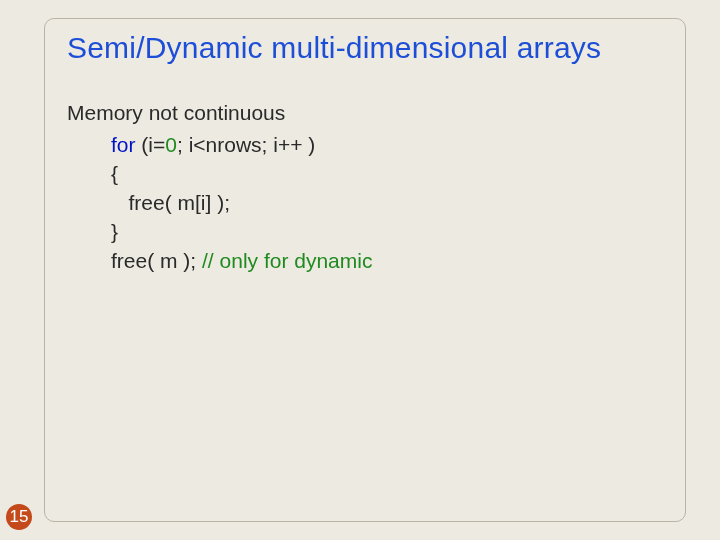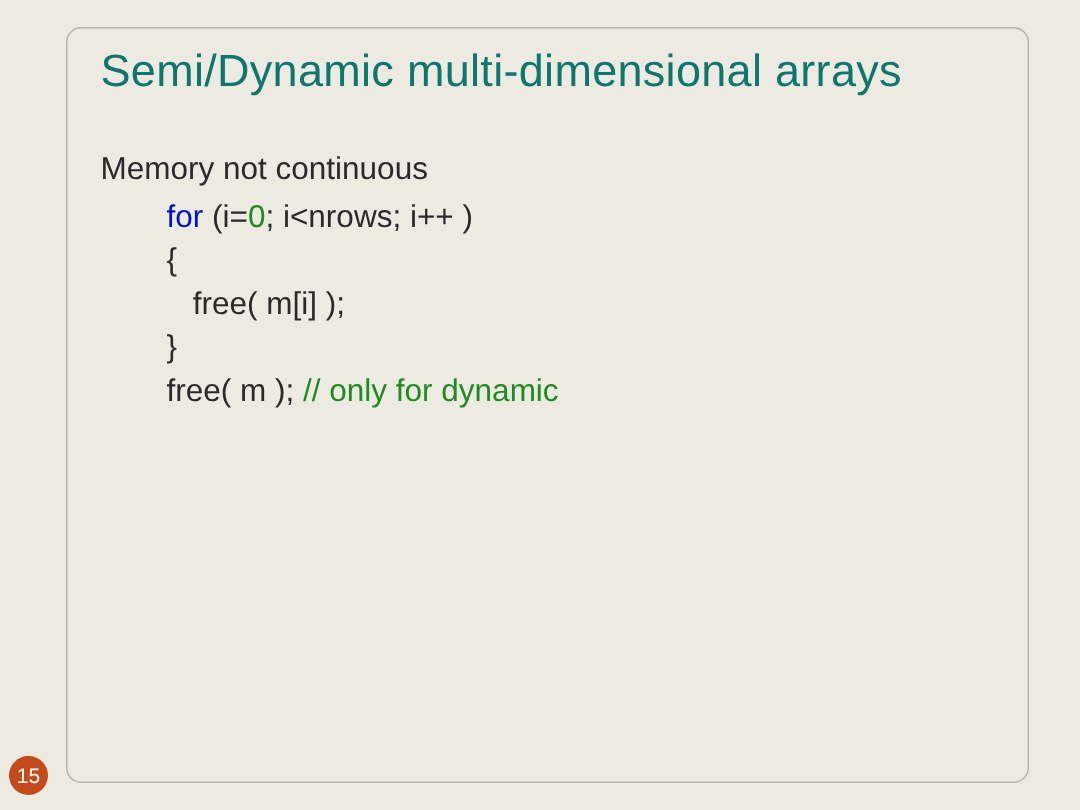--- a/index.html
+++ b/index.html
@@ -25,21 +25,21 @@
     width: 100%;
     height: 100%;
     border: 1px solid #b9b4a6;
     border-radius: 10px;
     padding: 8px 22px 10px 22px;
   }
   .title {
     font-size: 30px;
     font-weight: 400;
     letter-spacing: 0.2px;
-    color: #0f766e;
+    color: #1d4ed8;
     margin: 4px 0 34px 0;
   }
   .body {
     font-size: 21px;
     line-height: 1.35;
   }
   .lead {
     margin: 2px 0 2px 0;
   }
   ul.bullets {
@@ -78,21 +78,21 @@
   .cmt  { color: #1f8a1f; }   
   .page-badge {
     position: absolute;
     left: 6px;
     bottom: 10px;
     width: 26px;
     height: 26px;
     background: #c44a1c;
     border-radius: 50%;
     color: #fff;
-    font-size: 14px;
+    font-size: 17px;
     line-height: 26px;
     text-align: center;
   }
 </style>
 </head>
 <body>
 
 <div class="slide">
   <div class="inner">
 

